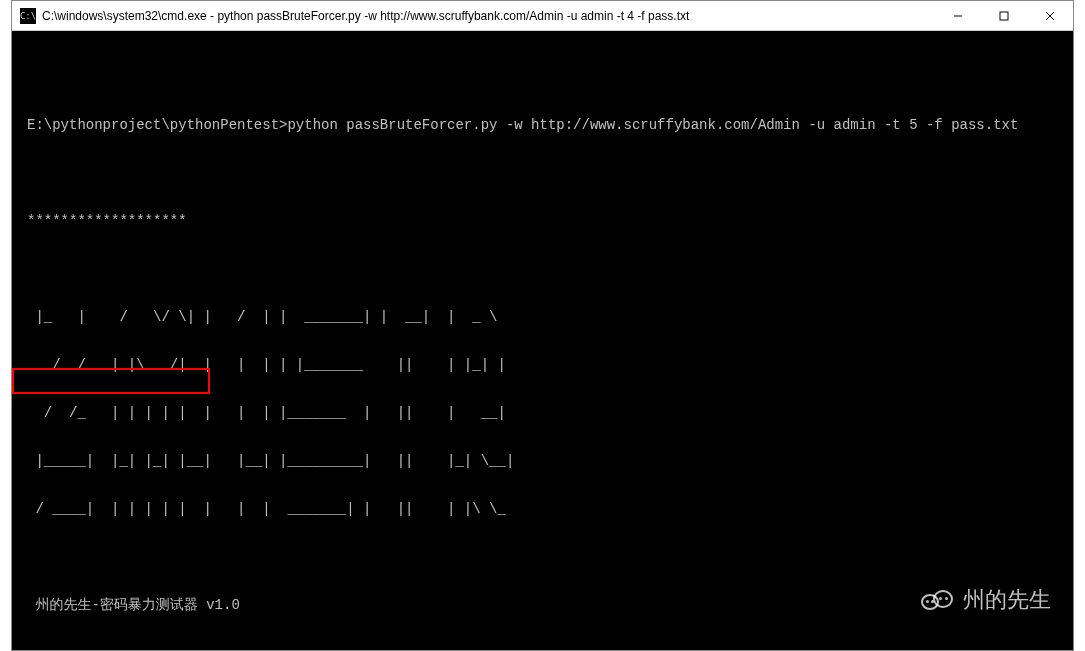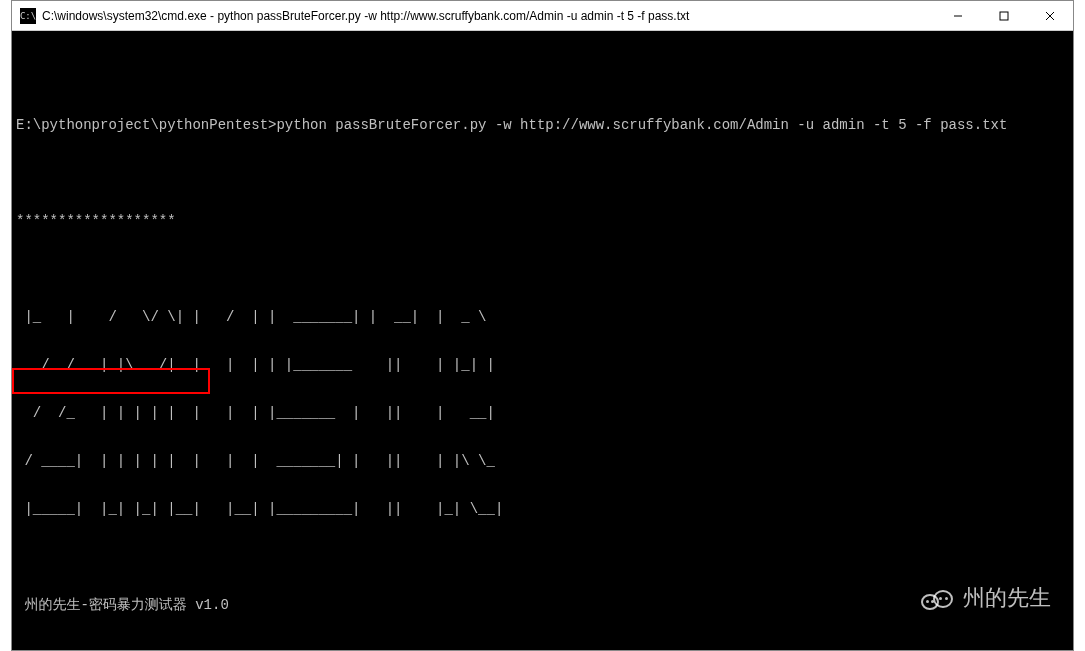--- a/index.html
+++ b/index.html
@@ -65,58 +65,58 @@
       cursor: pointer;
     }
     .win-btn svg { width: 10px; height: 10px; }
     .terminal {
       flex: 1;
       background: #000;
       color: #c0c0c0;
       font-family: "NSimSun","SimSun",Consolas,"Courier New",monospace;
       font-size: 14px;
       line-height: 16px;
-      padding: 6px 2px 2px 4px;
+      padding: 6px 2px 2px 15px;
       white-space: pre;
       overflow: hidden;
       position: relative;
     }
     .term-line { min-height: 16px; }
     .highlight-box {
       position: absolute;
       border: 2px solid #ff0000;
       pointer-events: none;
     }
     .watermark {
       position: absolute;
       right: 22px;
       bottom: 36px;
       display: flex;
       align-items: center;
       color: rgba(255,255,255,0.75);
       font-size: 22px;
-      font-family: Liberation Mono, monospace;
+      font-family: Liberation Serif, serif;
     }
     .wm-icon { margin-right: 8px; position:relative; width:34px; height:28px; }
     .bubble {
       position:absolute; border:2px solid rgba(255,255,255,0.75); border-radius:50%;
     }
     .b1{ width:18px; height:16px; left:0; top:8px; }
     .b2{ width:20px; height:18px; left:12px; top:4px; }
     .dot{ position:absolute; width:3px; height:3px; background:rgba(255,255,255,0.75); border-radius:50%; }
     .d1{ left:5px; top:14px;} .d2{ left:10px; top:14px;}
     .d3{ left:18px; top:11px;} .d4{ left:24px; top:11px;}
   </style>
 </head>
 <body>
 
 <div class="window">
   <div class="titlebar">
     <div class="titlebar-icon">C:\</div>
-    <div class="title-text">C:\windows\system32\cmd.exe - python  passBruteForcer.py -w http://www.scruffybank.com/Admin -u admin -t 5 -f pass.txt</div>
+    <div class="title-text">C:\windows\system32\cmd.exe - python  passBruteForcer.py -w http://www.scruffybank.com/Admin -u admin -t 4 -f pass.txt</div>
     <div class="window-controls">
       <div class="win-btn">
         <svg viewBox="0 0 10 10">
             <line x1="1" y1="5" x2="9" y2="5" stroke="currentColor" stroke-width="1"></line>
           </svg>
       </div>
       <div class="win-btn">
         <svg viewBox="0 0 10 10">
             <rect x="1" y="1" width="8" height="8" fill="none" stroke="currentColor" stroke-width="1"></rect>
           </svg>
@@ -132,22 +132,22 @@
 
   <div class="terminal">
     <div class="term-line"></div>
     <div class="term-line">E:\pythonproject\pythonPentest&gt;python passBruteForcer.py -w http://www.scruffybank.com/Admin -u admin -t 5 -f pass.txt</div>
     <div class="term-line"></div>
     <div class="term-line">*******************</div>
     <div class="term-line"></div>
     <div class="term-line"> |_   |    /   \/ \| |   /  | |  _______| |  __|  |  _ \   </div>
     <div class="term-line">   /  /   | |\   /|  |   |  | | |_______    ||    | |_| |  </div>
     <div class="term-line">  /  /_   | | | | |  |   |  | |_______  |   ||    |   __|  </div>
+    <div class="term-line"> |_____|  |_| |_| |__|   |__| |_________|   ||    |_| \__| </div>
     <div class="term-line"> / ____|  | | | | |  |   |  |  _______| |   ||    | |\ \_  </div>
-    <div class="term-line"> |_____|  |_| |_| |__|   |__| |_________|   ||    |_| \__| </div>
     <div class="term-line"></div>
     <div class="term-line"> 州的先生-密码暴力测试器 v1.0</div>
     
     
     
     
     
     
     
     

